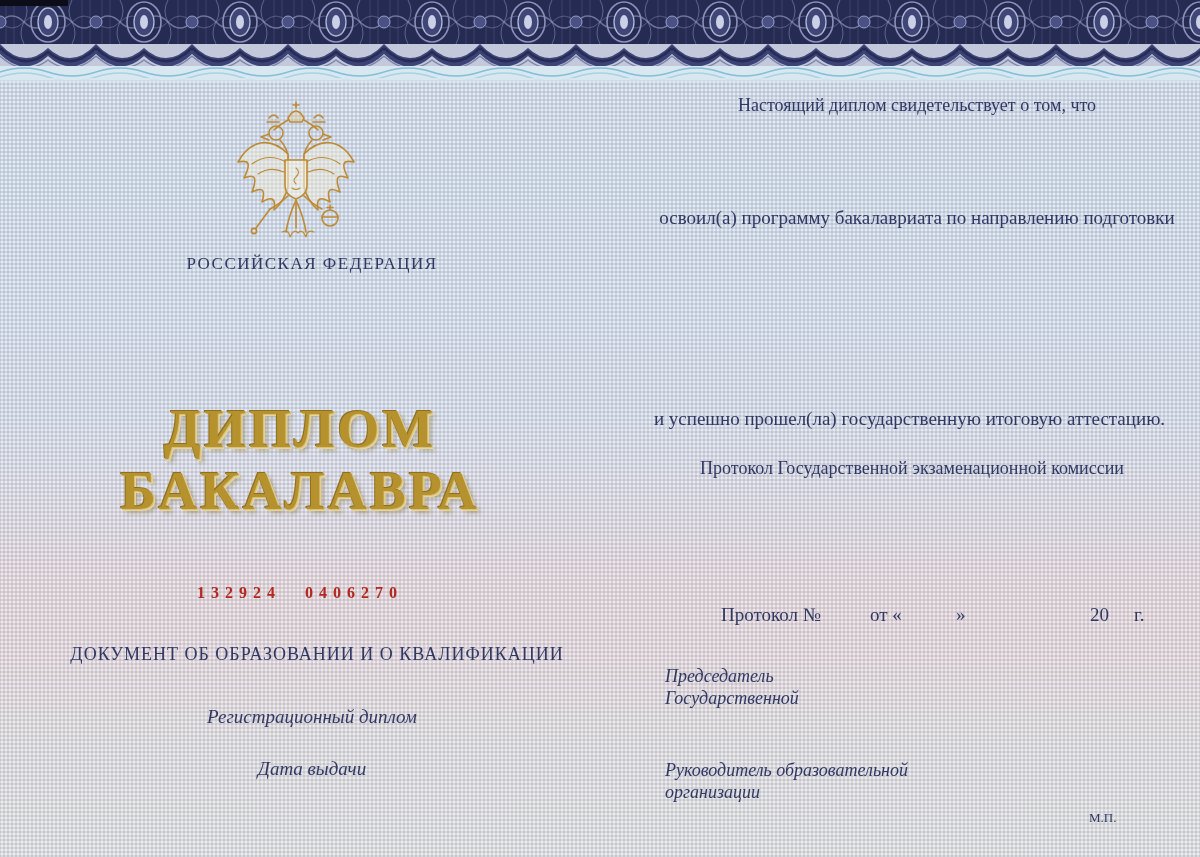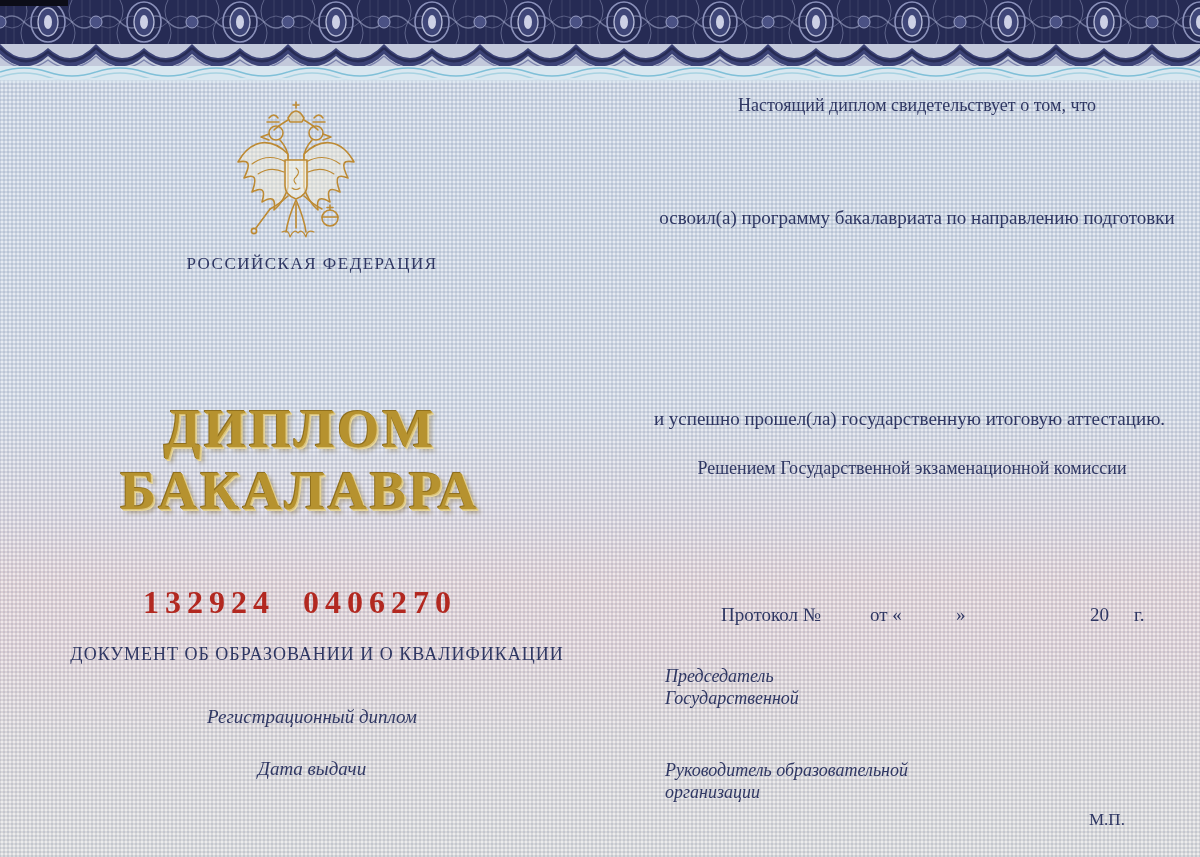--- a/index.html
+++ b/index.html
@@ -23,40 +23,40 @@
   .abs{position:absolute;z-index:3;}
   .navy{color:#2f3763;padding-left:12px;}
   .ctr{text-align:center;}
   
   #band{position:absolute;top:0;left:0;z-index:2;display:block;}
   
   .country{left:60px;top:254px;width:480px;font-size:17px;letter-spacing:1.5px;}
   .title{left:60px;top:398px;width:480px;line-height:62px;
     font-size:54px;font-weight:bold;letter-spacing:3px;color:#b6922f;
     text-shadow:-1px -1px 0 #8f6f1e, 1px 1px 0 #d9c176, 2px 2px 0 #e6d69d, 4px 4px 4px rgba(115,90,25,0.40);}
-  .serial{left:60px;top:584px;width:480px;font-size:32px;font-weight:600;
+  .serial{left:60px;top:584px;width:480px;font-size:16px;font-weight:600;
     letter-spacing:6px;word-spacing:14px;color:#b22820;}
   .doctype{left:40px;top:644px;width:530px;font-size:18px;letter-spacing:1px;}
   .label-italic{font-style:italic;font-size:19px;}
   .reg-label{left:60px;top:706px;width:480px;}
   .date-label{left:60px;top:758px;width:480px;}
   
   .certify{left:660px;top:95px;width:490px;font-size:18px;}
   .program{left:640px;top:207px;width:530px;font-size:19px;}
   .attest{left:635px;top:408px;width:525px;font-size:19px;}
   .decision{left:640px;top:457px;width:520px;font-size:18px;line-height:23px;}
   .proto{font-size:19px;}
   .p-label{left:673px;top:604px;margin-left:36px;}
   .p-from{left:858px;top:604px;}
   .p-close{left:944px;top:604px;}
   .p-year{left:1078px;top:604px;}
   .p-suffix{left:1122px;top:604px;}
   .chairman{left:653px;top:666px;width:340px;font-style:italic;font-size:18px;line-height:21.5px;}
   .head{left:653px;top:760px;width:360px;font-style:italic;font-size:18px;line-height:21.5px;}
-  .seal{left:1077px;top:810px;font-size:17px;}
+  .seal{left:1077px;top:810px;font-size:13px;}
   .emblem{left:230px;top:100px;width:132px;height:152px;}
 </style>
 </head>
 <body>
 
 <div id="diploma">
 
   <svg id="band" width="1200" height="84" viewBox="0 0 1200 84" preserveAspectRatio="none">
     <defs>
       <pattern id="gui" width="96" height="44" patternUnits="userSpaceOnUse">
@@ -152,21 +152,21 @@
 
   <div class="abs ctr navy label-italic date-label">Дата выдачи</div>
 
   <div class="abs ctr navy certify">Настоящий диплом свидетельствует о том, что</div>
 
   <div class="abs ctr navy program">освоил(а) программу бакалавриата по направлению подготовки</div>
 
   <div class="abs ctr navy attest">и успешно прошел(ла) государственную итоговую аттестацию.</div>
 
   <div class="abs ctr navy decision">
-    <div>Решением Государственной экзаменационной комиссии</div>
+    <div>Протокол Государственной экзаменационной комиссии</div>
   </div>
 
   <span class="abs navy proto p-label">Протокол №</span>
   <span class="abs navy proto p-from">от «</span>
   <span class="abs navy proto p-close">»</span>
   <span class="abs navy proto p-year">20</span>
   <span class="abs navy proto p-suffix">г.</span>
 
   <div class="abs navy chairman">
     <div>Председатель</div>

